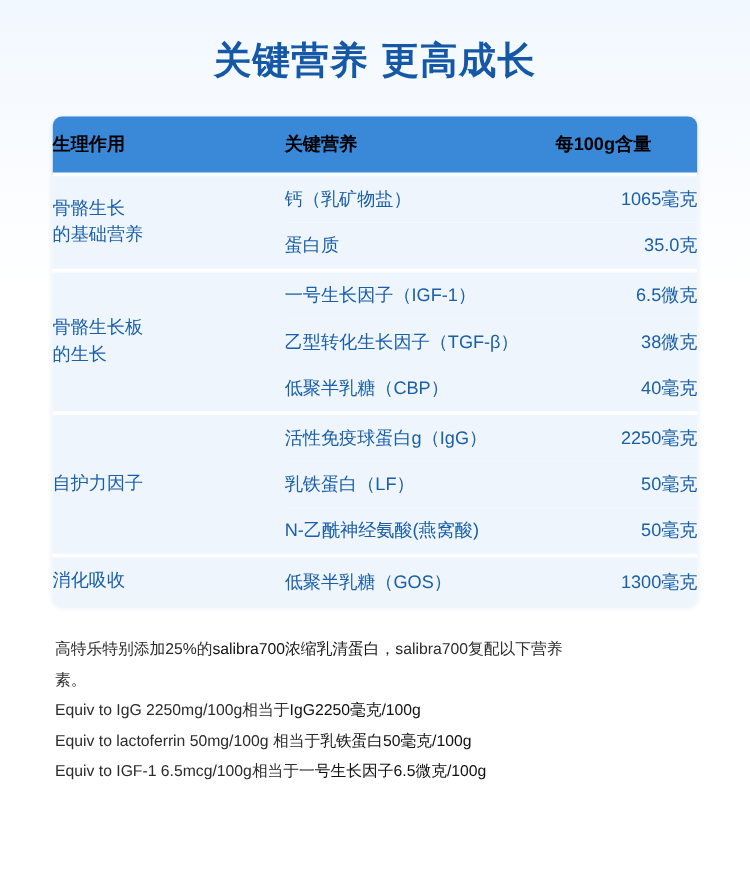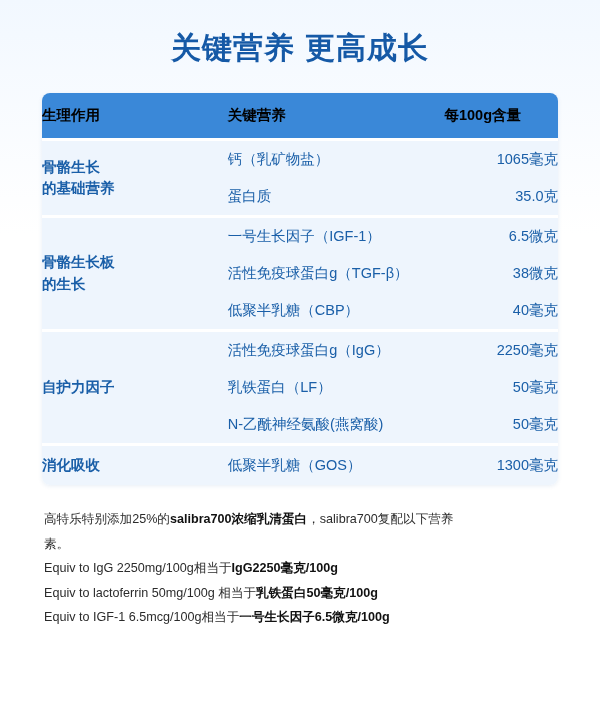--- a/index.html
+++ b/index.html
@@ -60,41 +60,41 @@
     background: #eef5fd;
     font-size: 14.5px;
     color: #1a5fa8;
     padding: 9px 0;
     vertical-align: middle;
   }
   table.nut tbody tr.group-start td {
     border-top: 3px solid #ffffff;
   }
   td.c1 {
-    font-weight: bold;
+    font-weight: normal;
     color: #1559a6;
     line-height: 1.45;
   }
   td.c2 {
     color: #2a2a2a;
     font-weight: normal;
   }
   td.c3 {
     color: #2a2a2a;
     font-weight: normal;
   }
   td.c1 .lbl { display: block; }
 
   .footnote {
     margin: 22px 44px 0 44px;
     font-size: 12.6px;
     color: #2b2b2b;
     line-height: 1.95;
   }
-  .footnote .b { font-weight: bold; color: #111111; }
+  .footnote .b { font-weight: normal; color: #111111; }
   .footnote .line { white-space: normal; }
 </style>
 </head>
 <body>
 
 <div class="page">
 
   <div class="title">
     <span>关键营养</span><span class="spacer"></span><span>更高成长</span>
   </div>
@@ -125,21 +125,21 @@
 
         <tr class="group-start">
           <td class="c1" rowspan="3">
             <span class="lbl">骨骼生长板</span>
             <span class="lbl">的生长</span>
           </td>
           <td class="c2">一号生长因子（IGF-1）</td>
           <td class="c3">6.5微克</td>
         </tr>
         <tr>
-          <td class="c2">活性免疫球蛋白g（TGF-β）</td>
+          <td class="c2">乙型转化生长因子（TGF-β）</td>
           <td class="c3">38微克</td>
         </tr>
         <tr>
           <td class="c2">低聚半乳糖（CBP）</td>
           <td class="c3">40毫克</td>
         </tr>
 
         <tr class="group-start">
           <td class="c1" rowspan="3">
             <span class="lbl">自护力因子</span>

